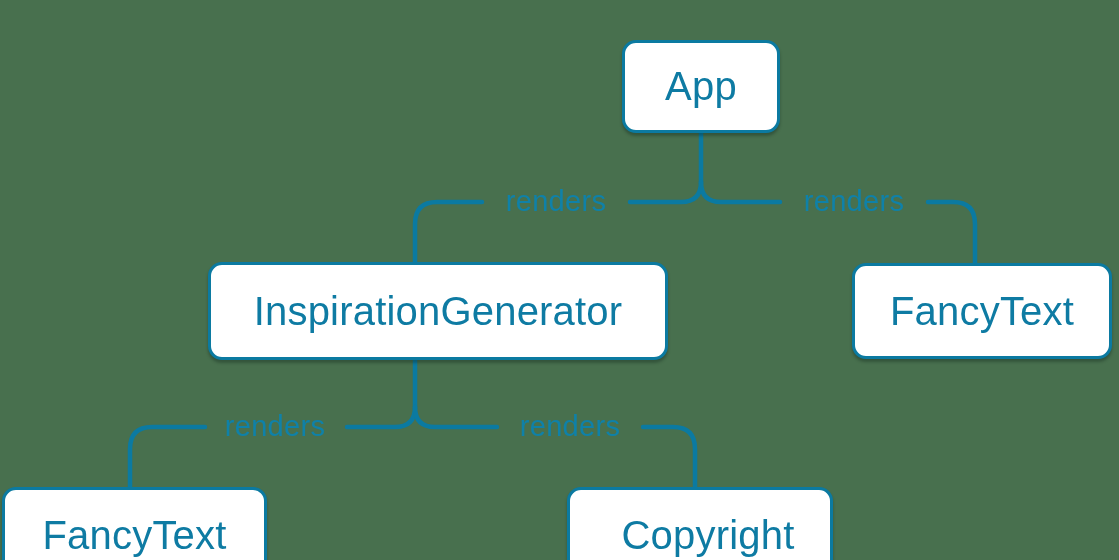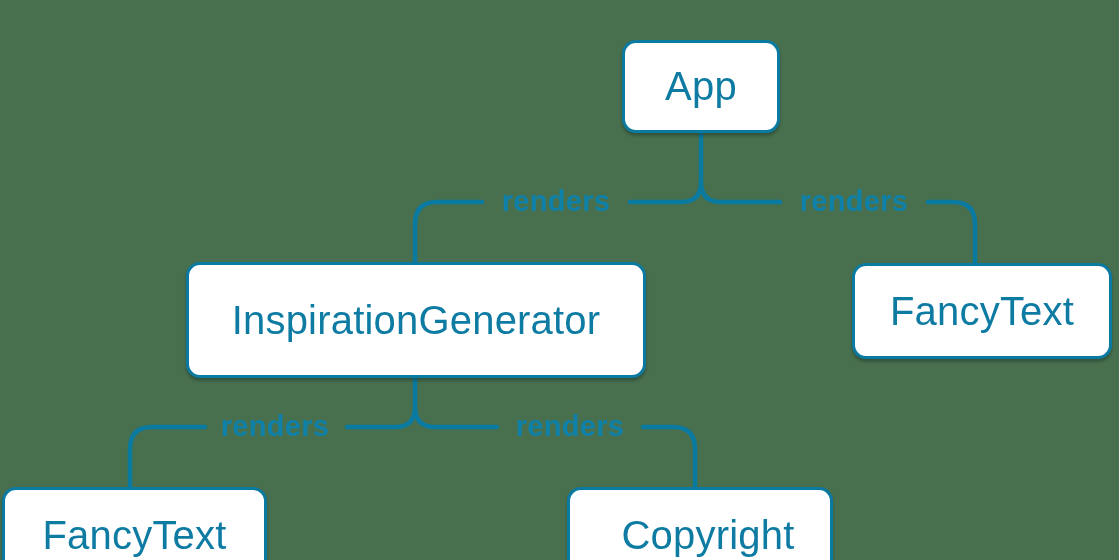--- a/index.html
+++ b/index.html
@@ -48,30 +48,30 @@
     box-shadow: 0 3px 3px rgba(15, 35, 25, 0.35);
   }
   .node .node-label {
     color: var(--node-text);
     font-size: 40px;
     font-weight: 500;
     letter-spacing: 0.2px;
     white-space: nowrap;
   }
   .node-app                  { left: 622px; top: 8px;   width: 158px; height: 93px; }
-  .node-inspiration          { left: 186px; top: 230px; width: 460px; height: 116px; }
+  .node-inspiration          { left: 208px; top: 230px; width: 460px; height: 98px; }
   .node-fancytext-right      { left: 852px; top: 231px; width: 260px; height: 96px; }
   .node-fancytext-left       { left: 2px;   top: 455px; width: 265px; height: 97px; }
   .node-copyright            { left: 567px; top: 455px; width: 266px; height: 97px; padding-left: 16px; }
   .edge-label {
     position: absolute;
     transform: translate(-50%, -50%);
     color: var(--label);
     font-size: 29px;
-    font-weight: 700;
+    font-weight: 400;
     letter-spacing: 0.3px;
     white-space: nowrap;
   }
   .edge-label-1 { left: 556px; top: 169px; }
   .edge-label-2 { left: 854px; top: 169px; }
   .edge-label-3 { left: 275px; top: 394px; }
   .edge-label-4 { left: 570px; top: 394px; }
 </style>
 </head>
 <body>

